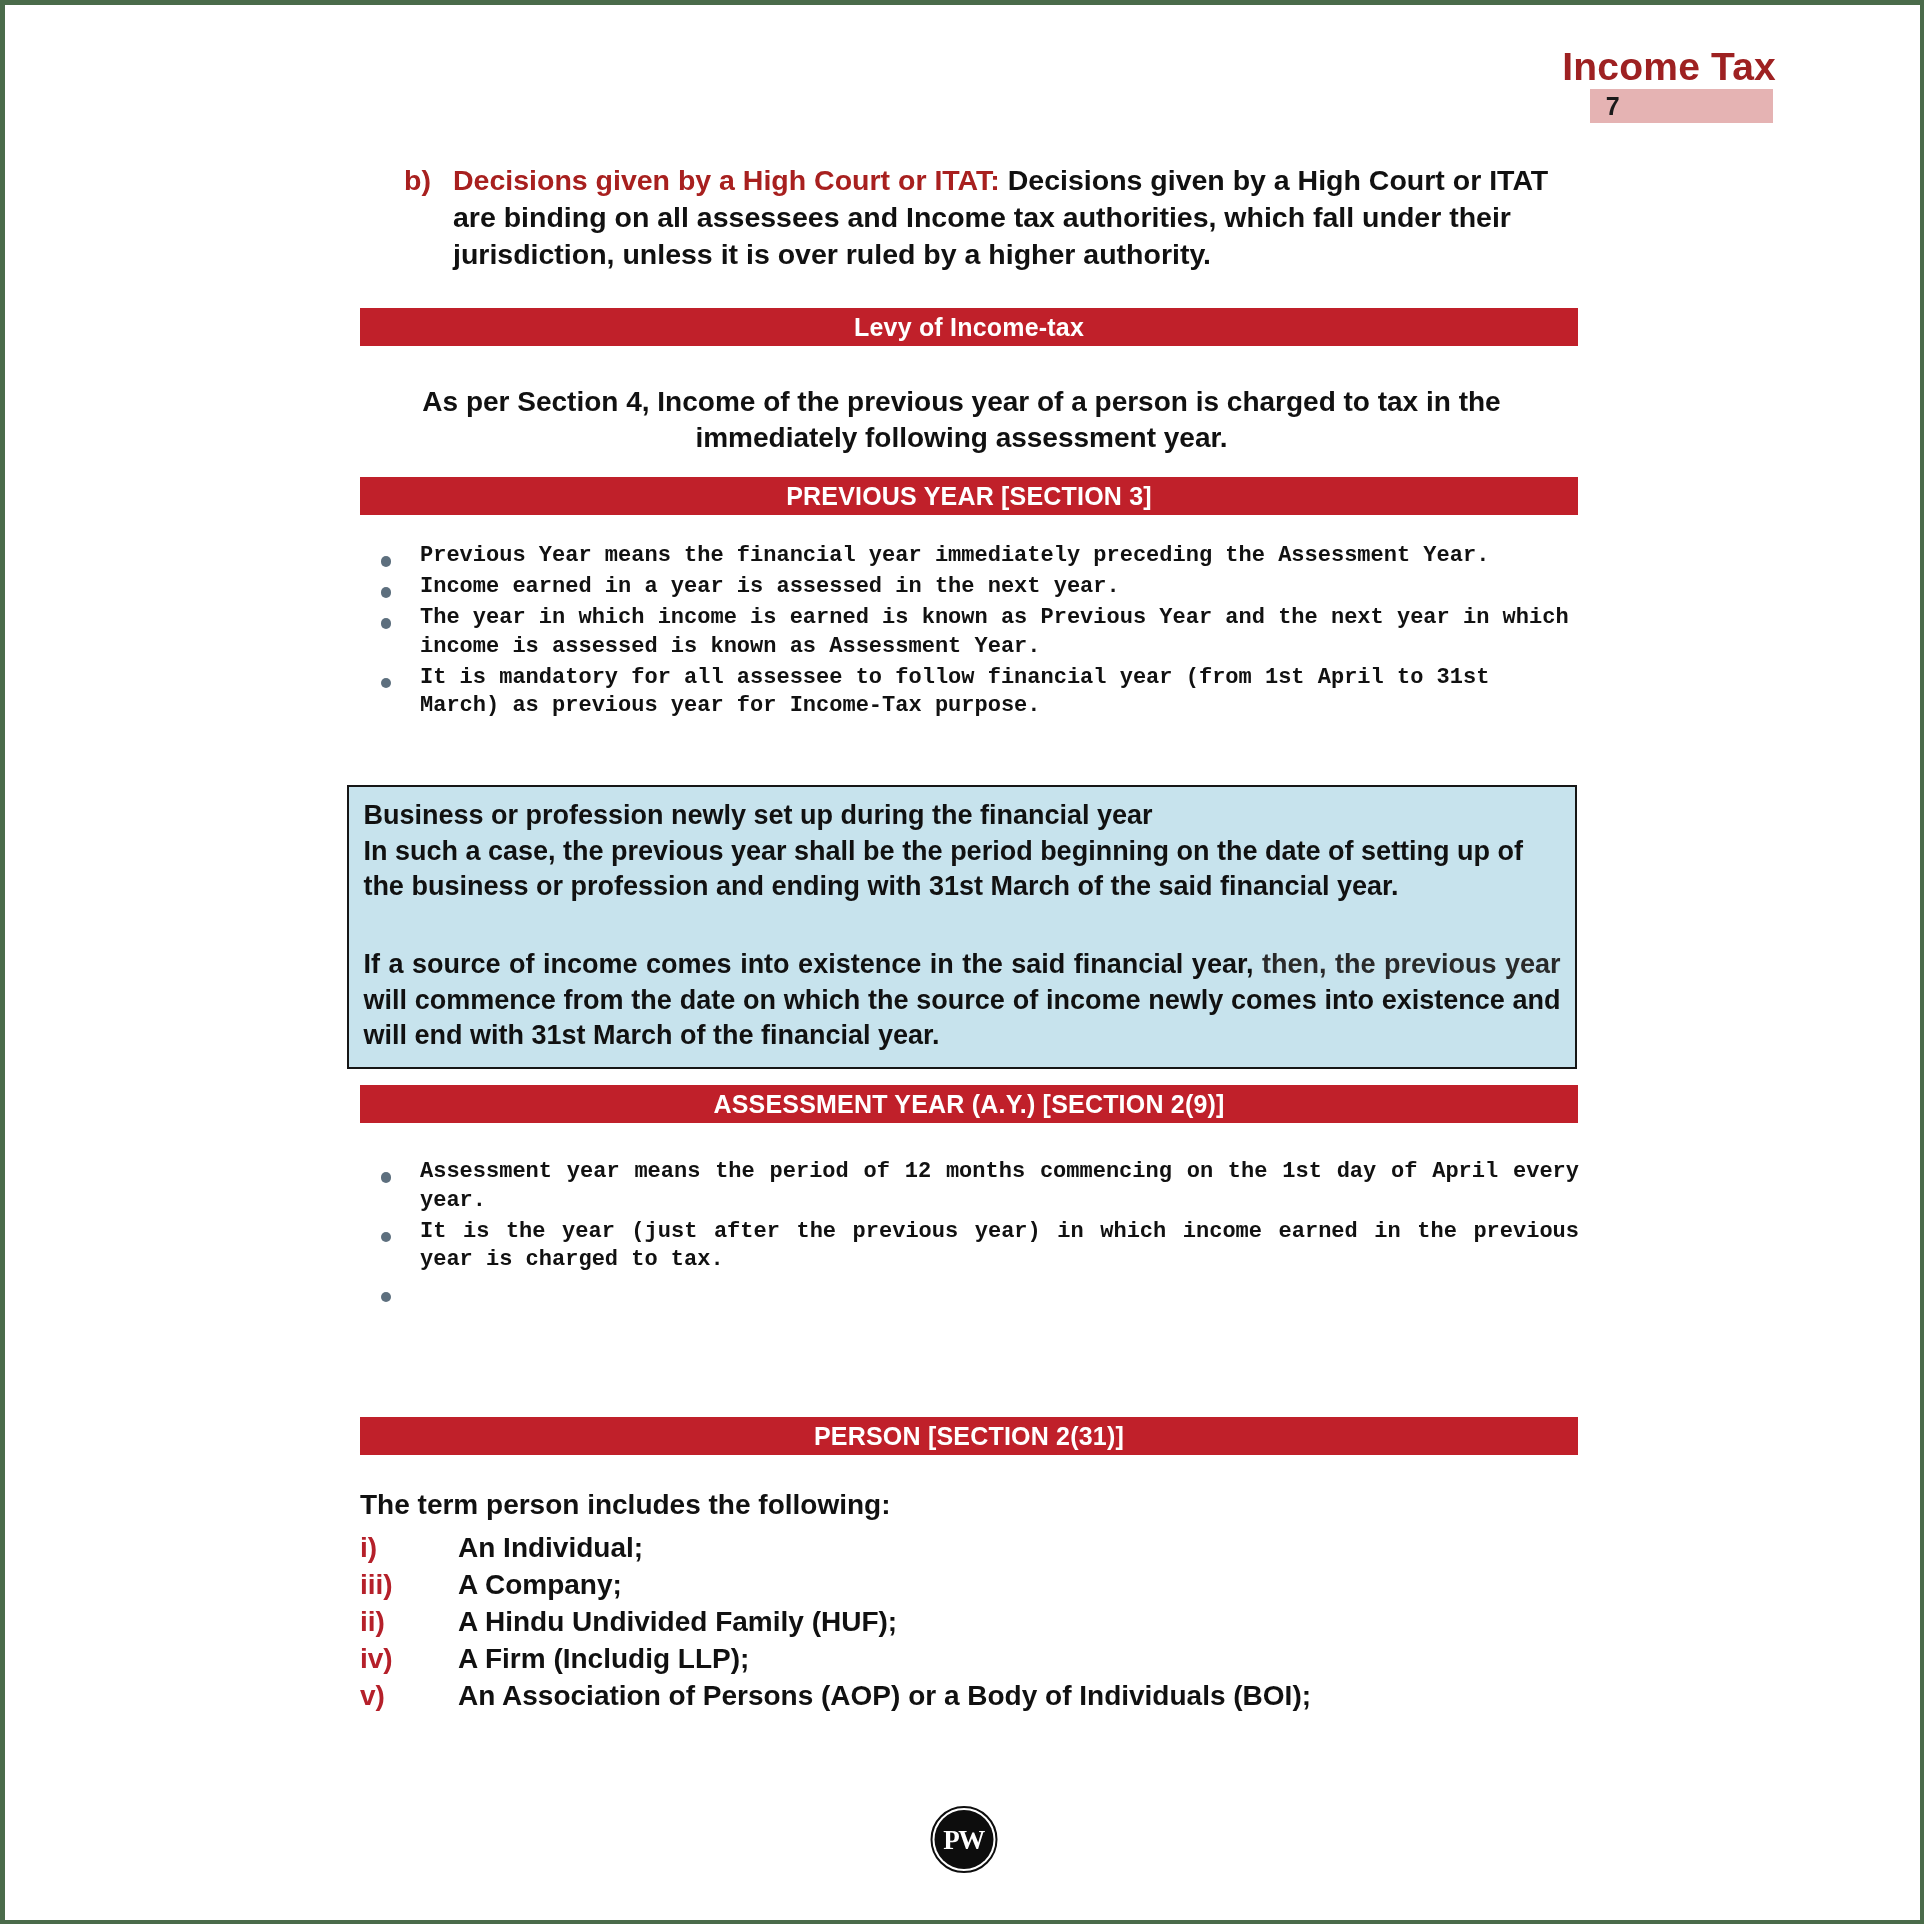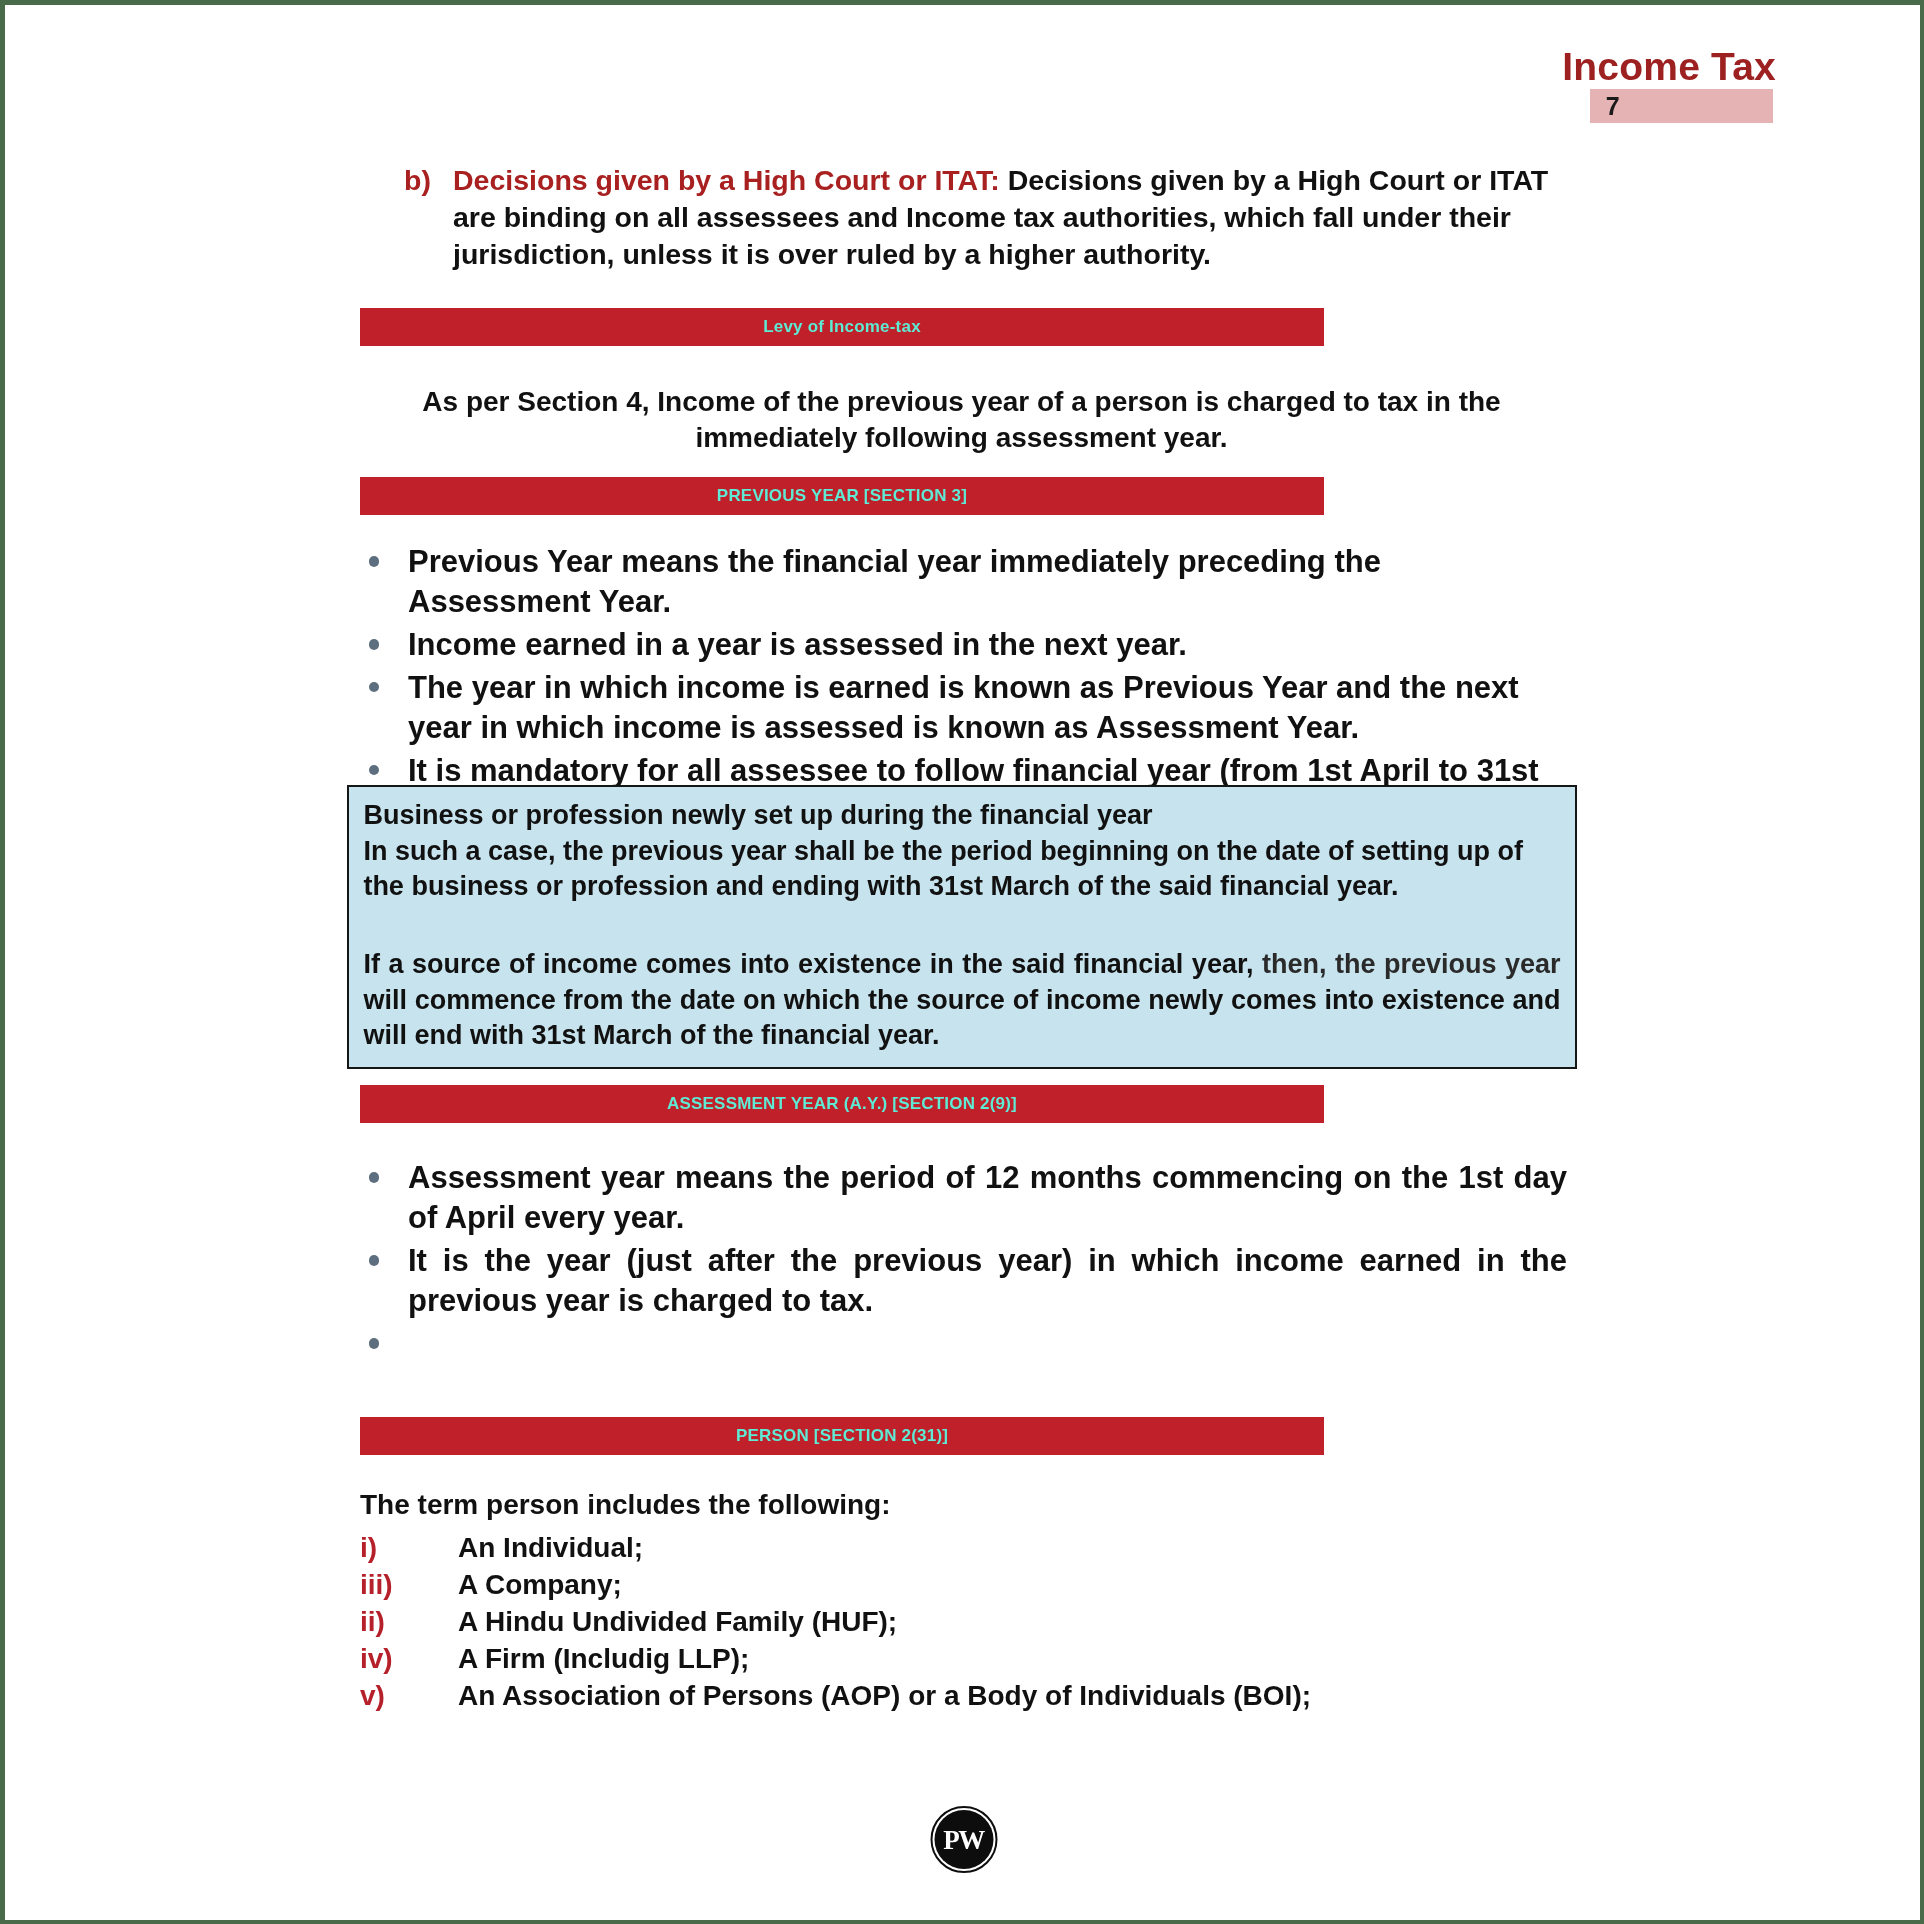--- a/index.html
+++ b/index.html
@@ -81,52 +81,53 @@
   }
   .lead-emph {
     color: #a8201f;
     font-weight: bold;
   }
 
   
   .banner {
     position: absolute;
     left: 355px;
-    width: 964px;
+    width: 1218px;
     height: 38px;
     background: #c0202a;
-    color: #5eead4;
+    color: #ffffff;
     display: flex;
     align-items: center;
     justify-content: center;
-    font-size: 17px;
+    font-size: 25px;
     font-weight: bold;
     letter-spacing: 0.2px;
     box-sizing: border-box;
   }
 
   .para {
     position: absolute;
     left: 355px;
     width: 1203px;
     font-size: 28px;
     font-weight: bold;
     color: #111111;
     line-height: 1.27;
     text-align: center;
   }
 
   
   .bullets {
     position: absolute;
-    left: 355px;
+    left: 367px;
     width: 1207px;
-    font-size: 31px;
-    font-weight: bold;
-    color: #111111;
+    font-size: 22px;
+    font-weight: bold;
+    color: #111111;
+    font-family: Liberation Mono, monospace;
   }
   .bullet-row {
     position: relative;
     padding-left: 48px;
     margin-bottom: 2.4px;
     line-height: 1.30;
   }
   .bullet-dot {
     position: absolute;
     left: 8.8px;

